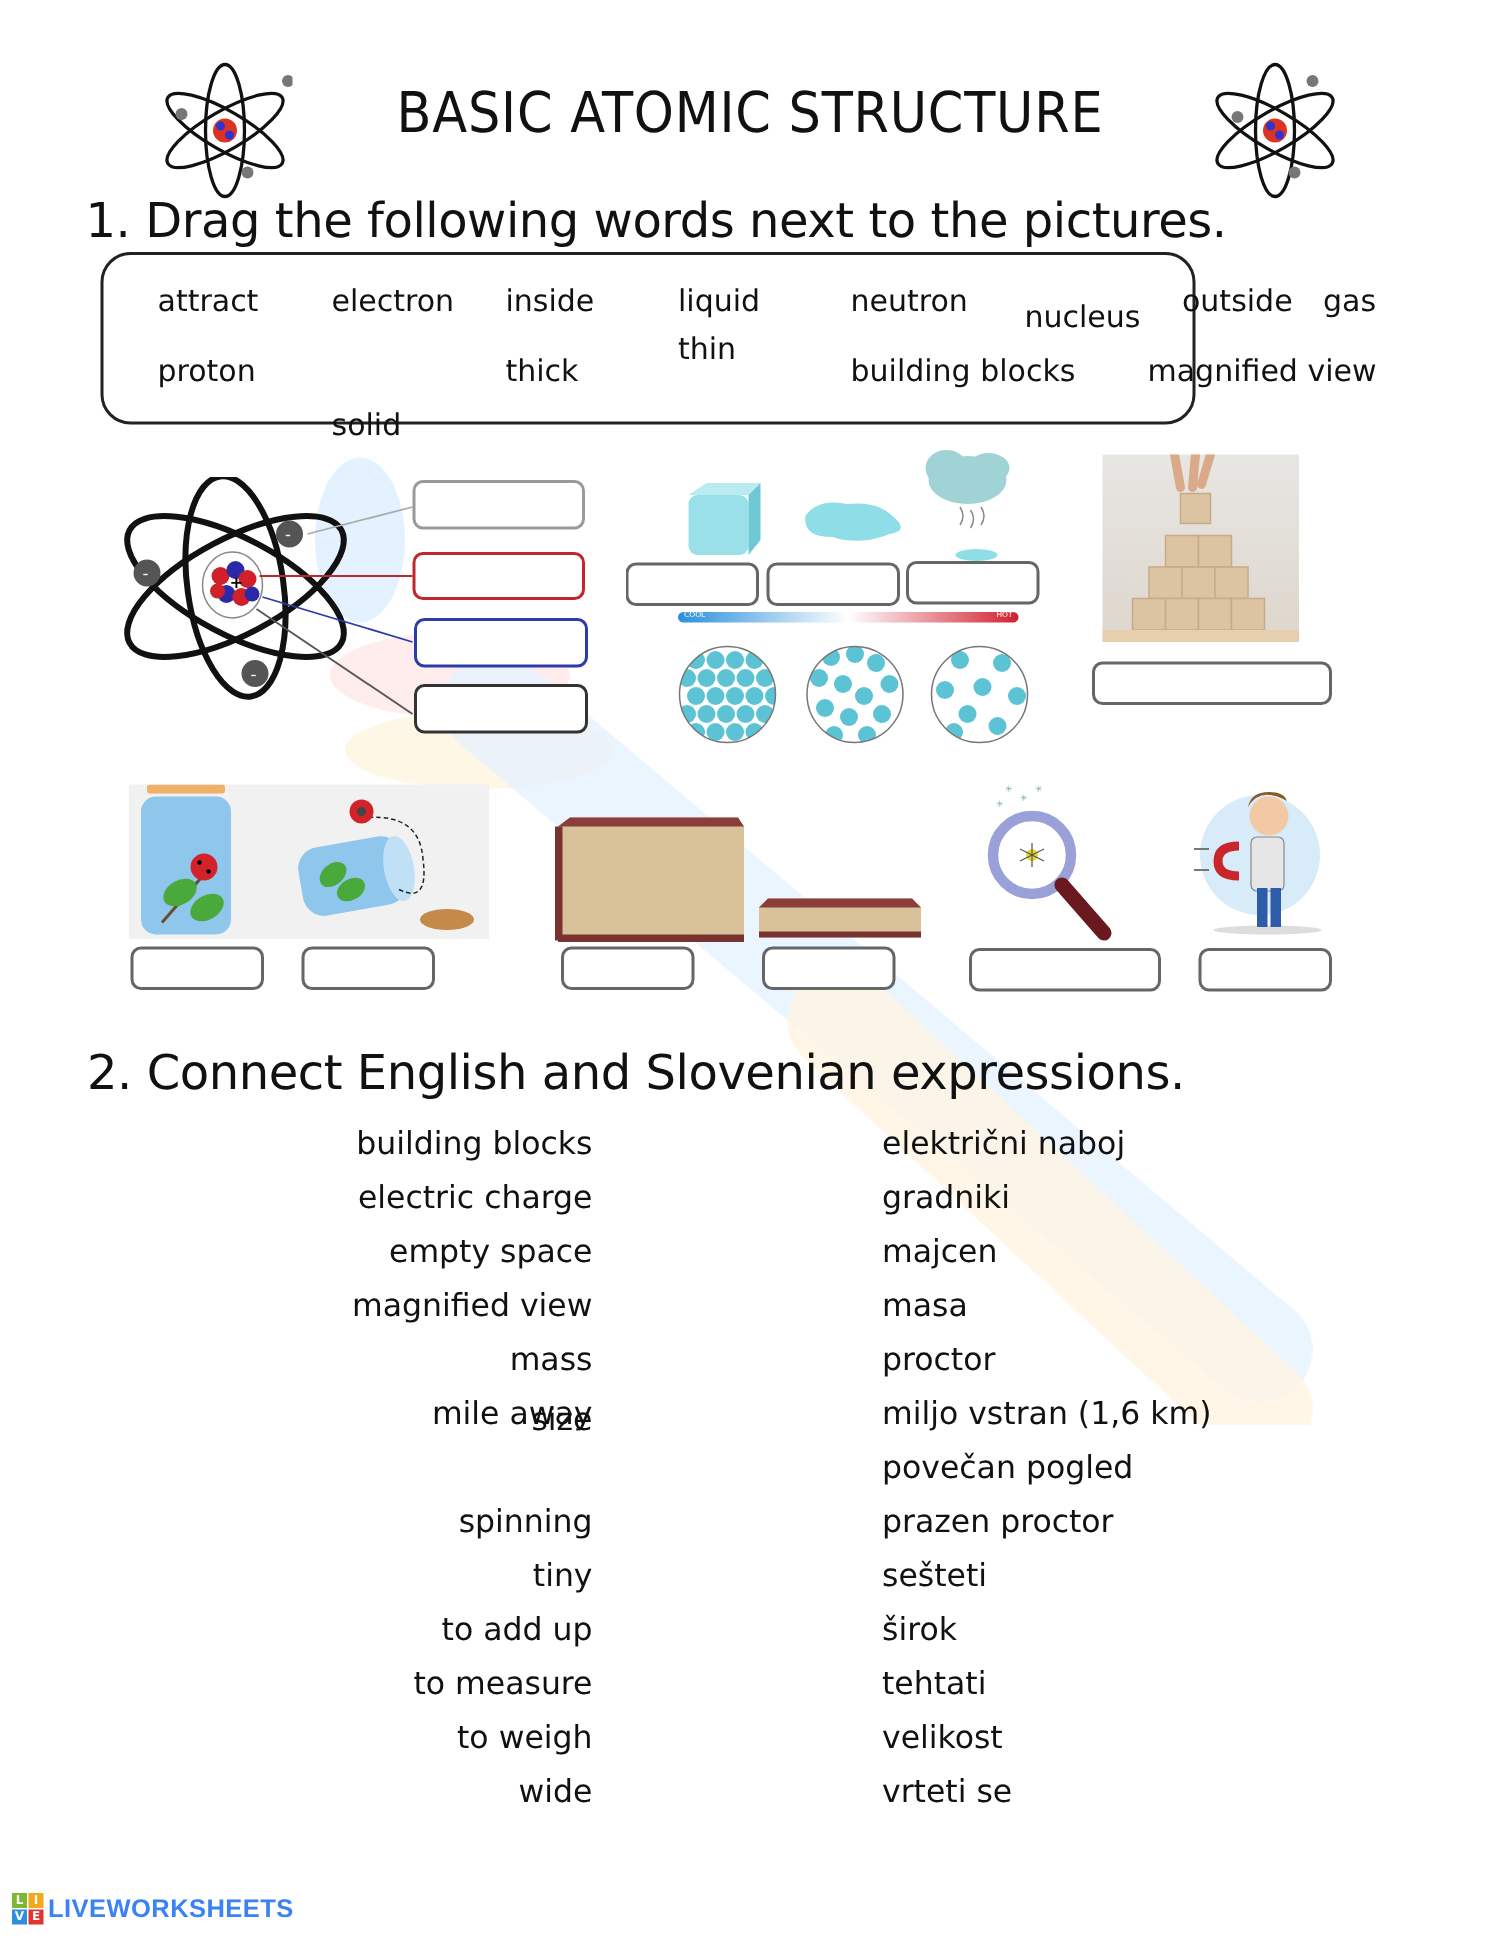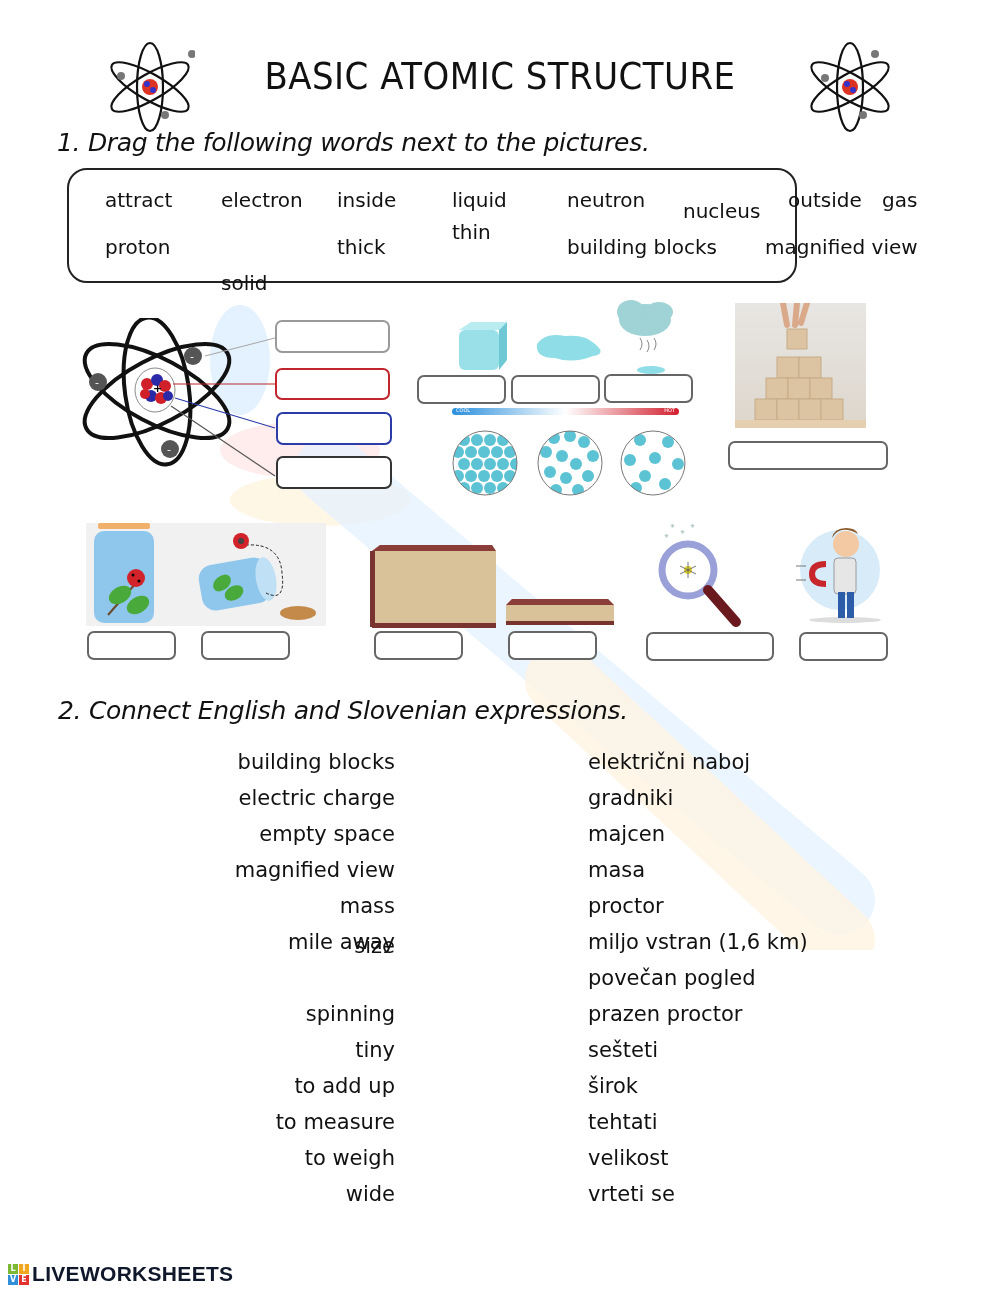--- a/index.html
+++ b/index.html
@@ -3,36 +3,36 @@
 <meta charset="utf-8">
 <style>
   html, body { margin: 0; padding: 0; background: #fff; }
   body { width: 1000px; height: 1294px; position: relative; overflow: hidden;
          font-family: "DejaVu Sans", sans-serif; color: #111; }
   .abs { position: absolute; }
   .hand { font-family: "DejaVu Sans", sans-serif; letter-spacing: -0.3px; }
   .title { left: 0; width: 1000px; top: 56px; text-align: center; font-size: 34px;
            font-weight: normal; letter-spacing: 0.5px; transform: scaleY(1.1); }
   .atom-icon { width: 90px; height: 110px; }
-  .q-head { font-size: 25px; font-style: italic; }
+  .q-head { font-size: 32px; }
   .wordbank { left: 67px; top: 168px; width: 730px; height: 115px; border: 2px solid #222;
               border-radius: 20px; box-sizing: border-box; }
   .word { position: absolute; font-size: 20px; color: #111; cursor: grab; white-space: nowrap; }
   .dropbox { position: absolute; border: 2px solid #666; border-radius: 7px; background: #fff;
              box-sizing: border-box; cursor: pointer; }
   .pair { position: absolute; font-size: 21px; white-space: nowrap; }
   .en { right: 605px; text-align: right; }
   .sl { left: 588px; }
   .watermark { left: 180px; top: 300px; width: 700px; height: 650px; pointer-events: none; }
   .logo { left: 8px; top: 1262px; display: flex; align-items: center; gap: 3px; }
   .logo-blocks { display: grid; grid-template-columns: 10px 10px; grid-template-rows: 10px 10px; gap: 1px; }
   .lb { font-size: 8px; font-weight: bold; color: #fff; text-align: center; line-height: 10px;
         font-family: "DejaVu Sans", sans-serif; }
-  .logo-text { font-family: "Liberation Sans", sans-serif; font-weight: bold; font-size: 21px;
-               color: #0f172a; letter-spacing: 0.3px; }
+  .logo-text { font-family: "Liberation Sans", sans-serif; font-weight: bold; font-size: 17px;
+               color: #3b82f6; letter-spacing: 0.3px; }
 </style>
 </head>
 <body>
 
 <svg class="abs watermark" viewBox="0 0 700 650">
   <g opacity="0.14">
     <ellipse cx="60" cy="60" rx="30" ry="55" fill="#3aa0ff"></ellipse>
     <ellipse cx="120" cy="150" rx="80" ry="28" fill="#ff7a7a"></ellipse>
     <ellipse cx="140" cy="200" rx="90" ry="26" fill="#ffc24a"></ellipse>
     <path d="M150 170 L660 600" stroke="#3aa0ff" stroke-width="70" stroke-linecap="round" opacity="0.7"></path>

